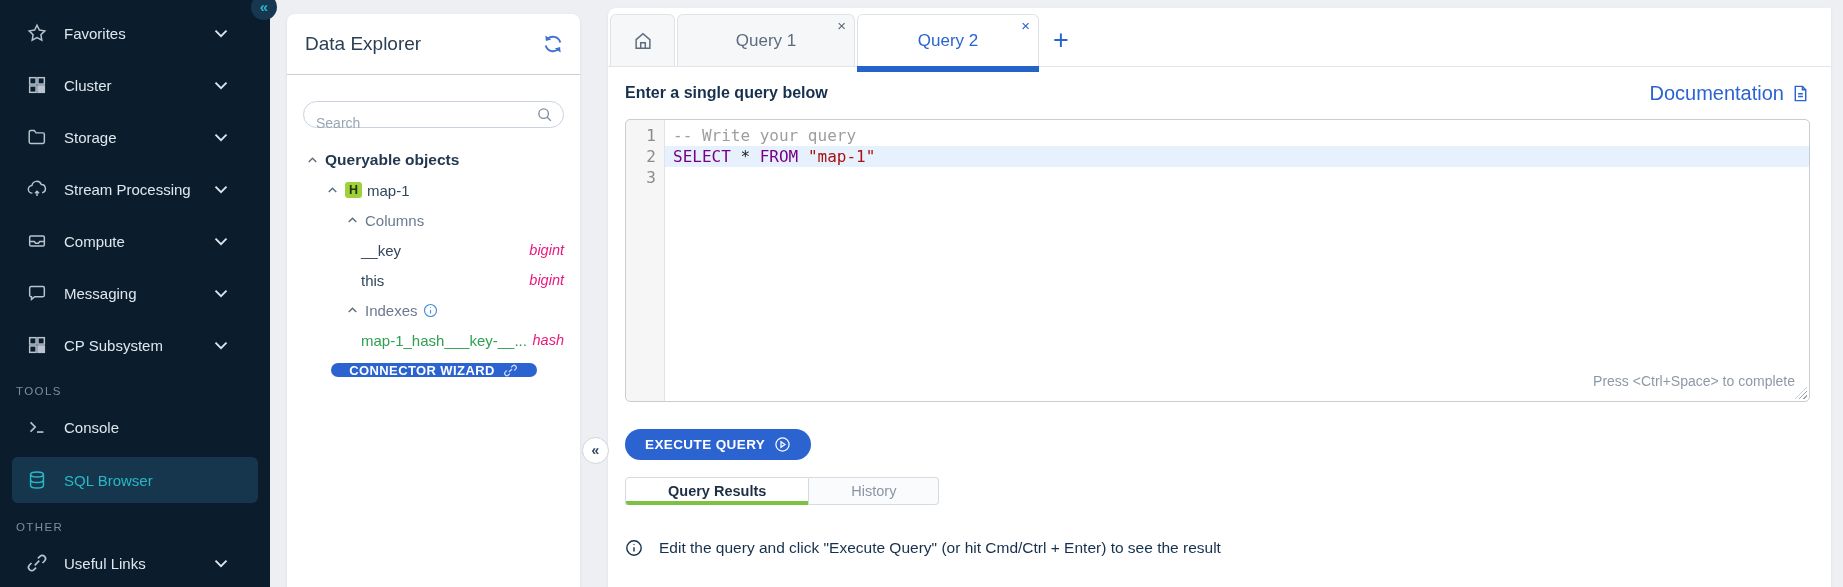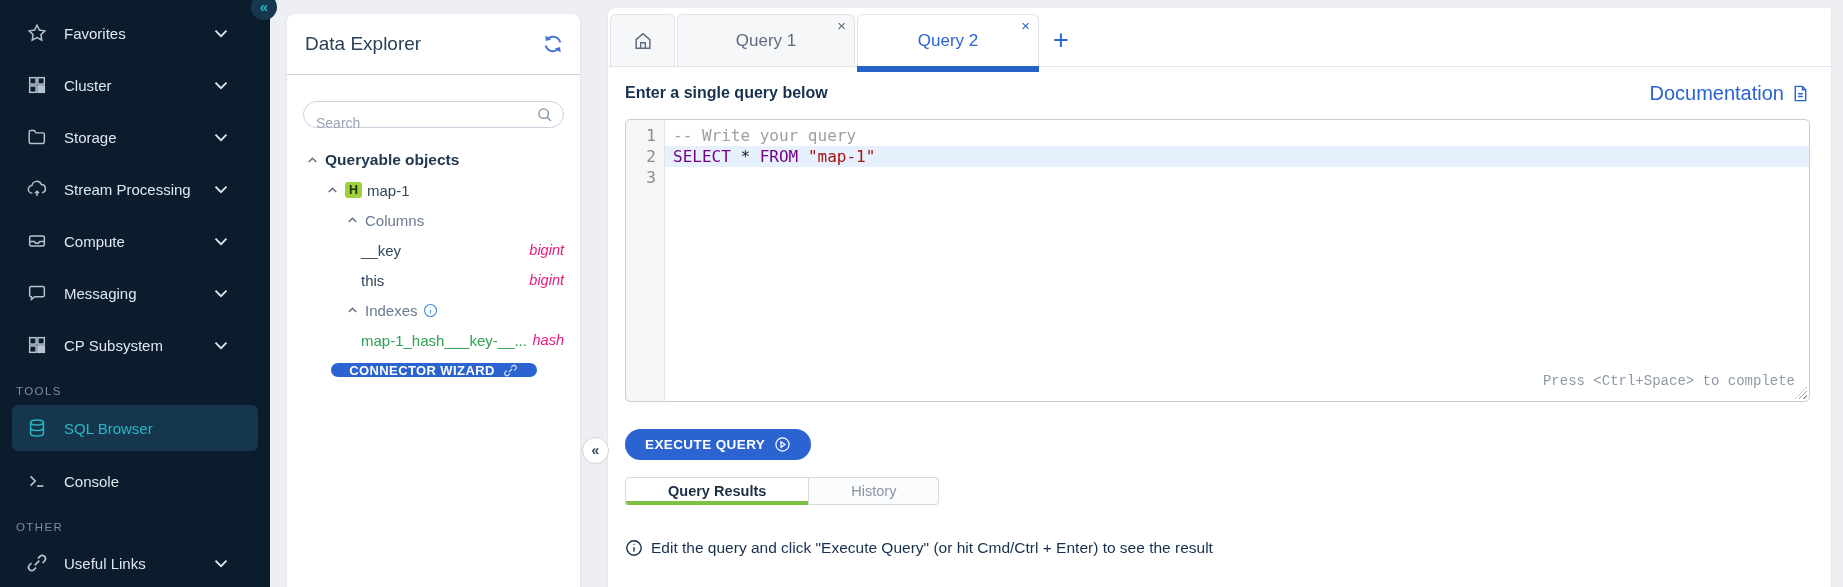--- a/index.html
+++ b/index.html
@@ -81,40 +81,40 @@
      font-size:16px; padding-top:5px; cursor:text; }
   #editor::before { content:""; position:absolute; left:38px; top:0; bottom:0; width:1px; background:#e3e3e3; }
   .ed-line { display:flex; line-height:21px; }
   .ed-line.active { background:linear-gradient(to right,transparent 0,transparent 39px,#e7f1fd 39px); }
   .ed-num { width:38px; flex:0 0 38px; text-align:right; padding-right:8px; color:#8b8b8b; }
   .ed-code { flex:1; padding-left:9px; white-space:pre; color:#1a1a1a; }
   .tok-keyword { color:#770088; }
   .tok-string { color:#aa1111; }
   .tok-comment { color:#9e9e9e; }
   #editor-hint { position:absolute; right:14px; bottom:12px; color:#8e99a8; font-size:14px;
-     font-family:Liberation Mono, monospace; }
+     font-family:Liberation Sans, sans-serif; }
   #resize-handle { position:absolute; right:2px; bottom:2px; width:12px; height:12px;
      background:repeating-linear-gradient(135deg, transparent 0 2px, #9aa3ad 2px 3px); cursor:nwse-resize;
      clip-path:polygon(100% 0, 100% 100%, 0 100%); }
 
   #execute-btn { margin-top:27px; height:31px; padding:0 20px; border:none; border-radius:16px; background:#2b63d1;
      color:#fff; font-size:13.5px; font-weight:bold; letter-spacing:.4px; display:flex; align-items:center; gap:9px;
      cursor:pointer; font-family:"Liberation Sans",sans-serif; }
   #execute-btn .icon { width:17px; height:17px; }
 
   #result-tabs { margin-top:17px; display:flex; }
   .rtab { position:relative; height:28px; padding:0 42px; display:flex; align-items:center; font-size:14.5px;
      border:1px solid #d5dae1; cursor:pointer; background:#fafbfc; color:#8b96a5; }
   .rtab.first { border-radius:4px 0 0 0; }
   .rtab.last { border-radius:0 4px 4px 0; border-left:none; }
   .rtab.active { background:#fff; color:#1d2f45; font-weight:bold; }
   .rtab.active::after { content:""; position:absolute; left:0; right:0; bottom:-1px; height:4px; background:#7dc142;
      border-radius:0 0 0 3px; }
 
-  #info-row { margin-top:34px; display:flex; align-items:center; gap:8px; font-size:15.5px; color:#16304d; }
+  #info-row { margin-top:34px; display:flex; align-items:center; gap:16px; font-size:15.5px; color:#16304d; }
   #info-row .icon { width:18px; height:18px; color:#16304d; flex:0 0 18px; }
 </style>
 </head>
 <body>
 
 <aside id="sidebar">
   <div id="sidebar-collapse">«</div>
   <nav id="sidebar-items">
   <div class="side-item ">
     <span class="icon ">
@@ -210,39 +210,39 @@
           </svg>
         </span>
     <span>CP Subsystem</span>
     <span class="icon chev">
           <svg viewBox="0 0 24 24" fill="none" stroke="currentColor" stroke-width="2">
             <polyline points="6 9.5 12 15.5 18 9.5"></polyline>
           </svg>
         </span>
   </div>
       <div class="section-label">TOOLS</div>
+  <div class="side-item ">
+    <span class="icon ">
+          <svg viewBox="0 0 24 24" fill="none" stroke="currentColor" stroke-width="1.8">
+            <path d="M5 7l5 5-5 5"></path>
+            <path d="M12 17.5h7"></path>
+          </svg>
+        </span>
+    <span>Console</span>
+
+  </div>
   <div class="side-item active">
     <span class="icon ">
           <svg viewBox="0 0 24 24" fill="none" stroke="currentColor" stroke-width="1.6">
             <ellipse cx="12" cy="6" rx="7" ry="2.7"></ellipse>
             <path d="M5 6v12c0 1.5 3.1 2.7 7 2.7s7-1.2 7-2.7V6"></path>
             <path d="M5 12c0 1.5 3.1 2.7 7 2.7s7-1.2 7-2.7"></path>
           </svg>
         </span>
     <span>SQL Browser</span>
-
-  </div>
-  <div class="side-item ">
-    <span class="icon ">
-          <svg viewBox="0 0 24 24" fill="none" stroke="currentColor" stroke-width="1.8">
-            <path d="M5 7l5 5-5 5"></path>
-            <path d="M12 17.5h7"></path>
-          </svg>
-        </span>
-    <span>Console</span>
 
   </div>
       <div class="section-label">OTHER</div>
   <div class="side-item ">
     <span class="icon ">
           <svg viewBox="0 0 24 24" fill="none" stroke="currentColor" stroke-width="1.8">
             <path d="M9.5 14.5l5-5"></path>
             <path d="M11 17l-2.2 2.2a3.5 3.5 0 0 1-5-5L6 12"></path>
             <path d="M13 7l2.2-2.2a3.5 3.5 0 0 1 5 5L18 12"></path>
           </svg>

